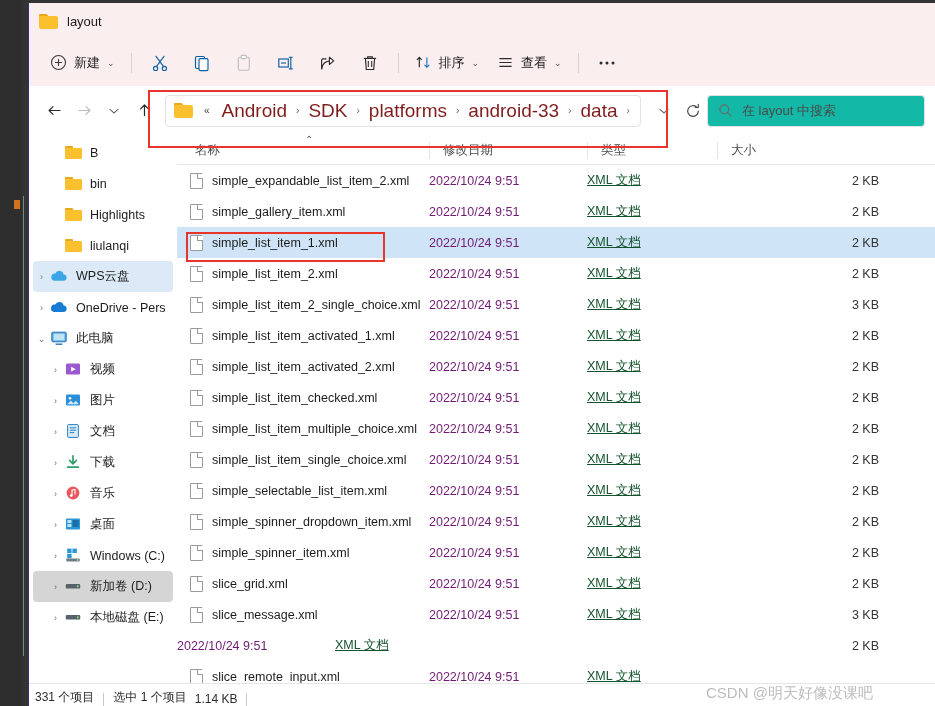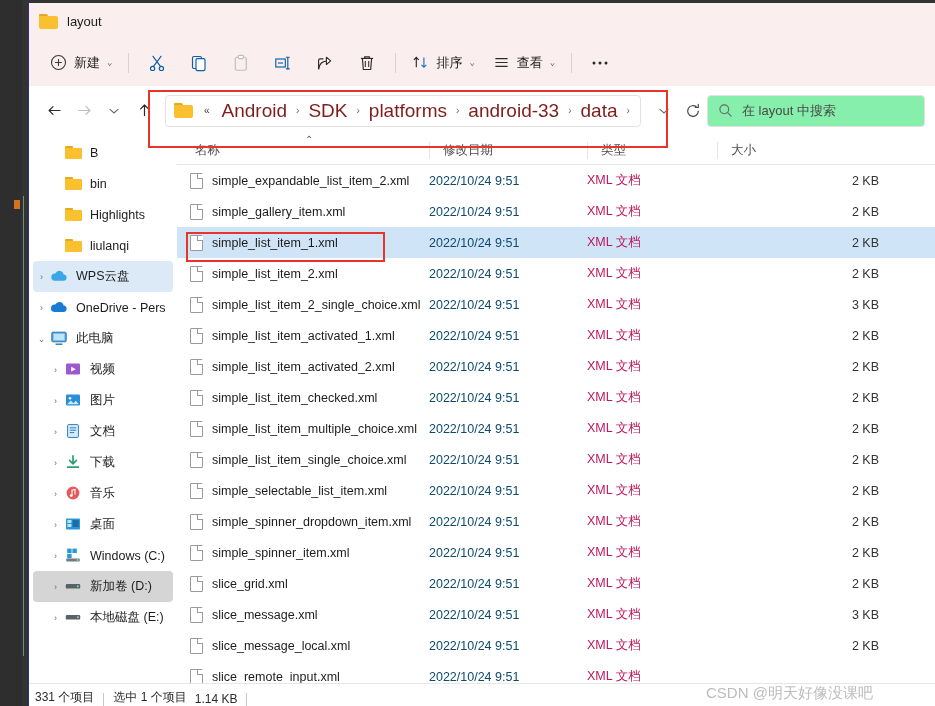--- a/index.html
+++ b/index.html
@@ -55,21 +55,21 @@
     width: 19px; height: 13px; background: #fbc02d;
     border-radius: 1px 2px 2px 2px;
   }
   #title-text {
     font-size: 13px; color: #1c1c1c; margin-left: 9px;
   }
   
   #commandbar {
     height: 47px; background: #faeeee;
     display: flex; align-items: center; padding: 0 12px;
-    flex: 0 0 47px; gap: 0px; font-family: Liberation Mono, monospace;
+    flex: 0 0 47px; gap: 0px;
   }
   .cmd-btn {
     height: 33px; display: flex; align-items: center; gap: 7px;
     padding: 0 9px; border-radius: 4px; cursor: default;
     color: #1c1c1c; font-size: 13px; white-space: nowrap;
   }
   .cmd-icon-btn {
     width: 42px; height: 33px; display: flex; align-items: center;
     justify-content: center; border-radius: 4px;
   }
@@ -99,21 +99,21 @@
     font-size: 19px; color: #7f1d1d; padding: 2px 5px; white-space: nowrap;
   }
   .crumb-sep { font-size: 10px; color: #6a6a6a; padding: 0 1px; }
   .crumb-chev-dd { font-size: 10px; color: #3a3a3a; padding: 0 4px; }
   #addr-refresh {
     width: 28px; height: 28px; display: flex; align-items: center;
     justify-content: center;
   }
   #searchbox {
     width: 218px; height: 32px; border: 1px solid #e2e2e2;
-    background: #86efac; border-radius: 4px; display: flex;
+    background: #14b8a6; border-radius: 4px; display: flex;
     align-items: center; padding: 0 10px; gap: 9px; flex: 0 0 218px;
   }
   #search-placeholder { font-size: 13px; color: #4a4a4a; }
   
   #body { flex: 1; display: flex; min-height: 0; }
   
   #sidebar {
     width: 148px; flex: 0 0 148px; background: #ffffff;
     padding-top: 2px; overflow: hidden;
   }
@@ -168,22 +168,22 @@
   #filelist { flex: 1; overflow: hidden; }
   .frow {
     height: 31px; display: flex; align-items: center; font-size: 12.5px;
     color: #1c1c1c;
   }
   .frow.selected { background: #cfe4f7; }
   .f-name {
     flex: 0 0 252px; display: flex; align-items: center; gap: 9px;
     padding-left: 13px; white-space: nowrap;
   }
-  .f-date { flex: 0 0 158px; color: #0c4a6e; }
-  .f-type { flex: 0 0 130px; color: #be185d; }
+  .f-date { flex: 0 0 158px; color: #701a75; }
+  .f-type { flex: 0 0 130px; color: #14532d; text-decoration: underline; }
   .f-size { flex: 1; color: #333; text-align: right; padding-right: 56px; }
   .doc-ico {
     width: 13px; height: 16px; flex: 0 0 13px; position: relative;
     background: #ffffff; border: 1px solid #9a9a9a; border-radius: 1px;
   }
   .doc-ico::after {
     content: ""; position: absolute; right: -1px; top: -1px;
     border-width: 0 0 5px 5px; border-style: solid;
     border-color: transparent transparent #ffffff transparent;
     box-shadow: -1px 1px 0 0 #9a9a9a;
@@ -680,24 +680,20 @@
             <div class="frow">
               <div class="f-name">
                 <span class="doc-ico"></span>
                 <span>slice_message.xml</span>
               </div>
               <div class="f-date">2022/10/24 9:51</div>
               <div class="f-type">XML 文档</div>
               <div class="f-size">3 KB</div>
             </div>
             <div class="frow">
-              <div class="f-name">
-                <span class="doc-ico"></span>
-                <span>slice_message_local.xml</span>
-              </div>
               <div class="f-date">2022/10/24 9:51</div>
               <div class="f-type">XML 文档</div>
               <div class="f-size">2 KB</div>
             </div>
             <div class="frow">
               <div class="f-name">
                 <span class="doc-ico"></span>
                 <span>slice_remote_input.xml</span>
               </div>
               <div class="f-date">2022/10/24 9:51</div>

